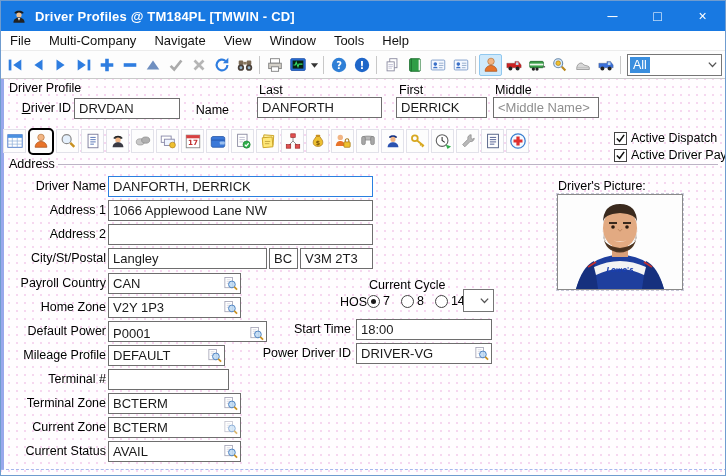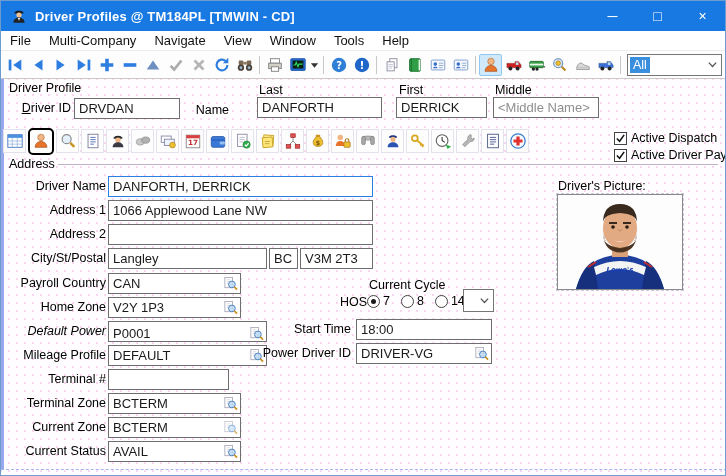--- a/index.html
+++ b/index.html
@@ -523,33 +523,33 @@
     <div class="fld" style="left:107px; top:218px; width:133px;" data-name="home-zone-field-box">
       <input data-name="home-zone-input" value="V2Y 1P3" style="">
       <span class="lookup" data-name="home-zone-lookup-icon"><svg viewBox="0 0 16 16" width="15" height="15">
             <rect x="2" y="1.5" width="8" height="11" fill="#fff" stroke="#9a9aae" stroke-width=".8"></rect>
             <path d="M4 4h4M4 6h4M4 8h3" stroke="#c0c0d0" stroke-width=".6"></path>
             <circle cx="9.5" cy="9" r="3.6" fill="#bcd8f2" fill-opacity=".85" stroke="#4a80c0" stroke-width="1"></circle>
             <path d="M12 11.5l3 3" stroke="#c89020" stroke-width="1.8"></path>
           </svg></span>
     </div>
 
-    <span class="lbl" style="left:2px; top:242px; width:103px;font-style:italic;" data-name="default-power-label">Default Power</span>
+    <span class="lbl" style="left:2px; top:242px; width:103px;" data-name="default-power-label">Default Power</span>
     <div class="fld" style="left:107px; top:242px; width:159px;align-items:flex-end;" data-name="default-power-field-box">
       <input data-name="default-power-input" value="P0001" style="">
       <span class="lookup" data-name="default-power-lookup-icon"><svg viewBox="0 0 16 16" width="15" height="15">
             <rect x="2" y="1.5" width="8" height="11" fill="#fff" stroke="#9a9aae" stroke-width=".8"></rect>
             <path d="M4 4h4M4 6h4M4 8h3" stroke="#c0c0d0" stroke-width=".6"></path>
             <circle cx="9.5" cy="9" r="3.6" fill="#bcd8f2" fill-opacity=".85" stroke="#4a80c0" stroke-width="1"></circle>
             <path d="M12 11.5l3 3" stroke="#c89020" stroke-width="1.8"></path>
           </svg></span>
     </div>
 
     <span class="lbl" style="left:2px; top:266px; width:103px;" data-name="mileage-profile-label">Mileage Profile</span>
-    <div class="fld" style="left:107px; top:266px; width:159px;" data-name="mileage-profile-field-box">
+    <div class="fld" style="left:107px; top:266px; width:117px;" data-name="mileage-profile-field-box">
       <input data-name="mileage-profile-input" value="DEFAULT" style="">
       <span class="lookup" data-name="mileage-profile-lookup-icon"><svg viewBox="0 0 16 16" width="15" height="15">
             <rect x="2" y="1.5" width="8" height="11" fill="#fff" stroke="#9a9aae" stroke-width=".8"></rect>
             <path d="M4 4h4M4 6h4M4 8h3" stroke="#c0c0d0" stroke-width=".6"></path>
             <circle cx="9.5" cy="9" r="3.6" fill="#bcd8f2" fill-opacity=".85" stroke="#4a80c0" stroke-width="1"></circle>
             <path d="M12 11.5l3 3" stroke="#c89020" stroke-width="1.8"></path>
           </svg></span>
     </div>
 
     <span class="lbl" style="left:2px; top:290px; width:103px;" data-name="terminal-number-label">Terminal #</span>

